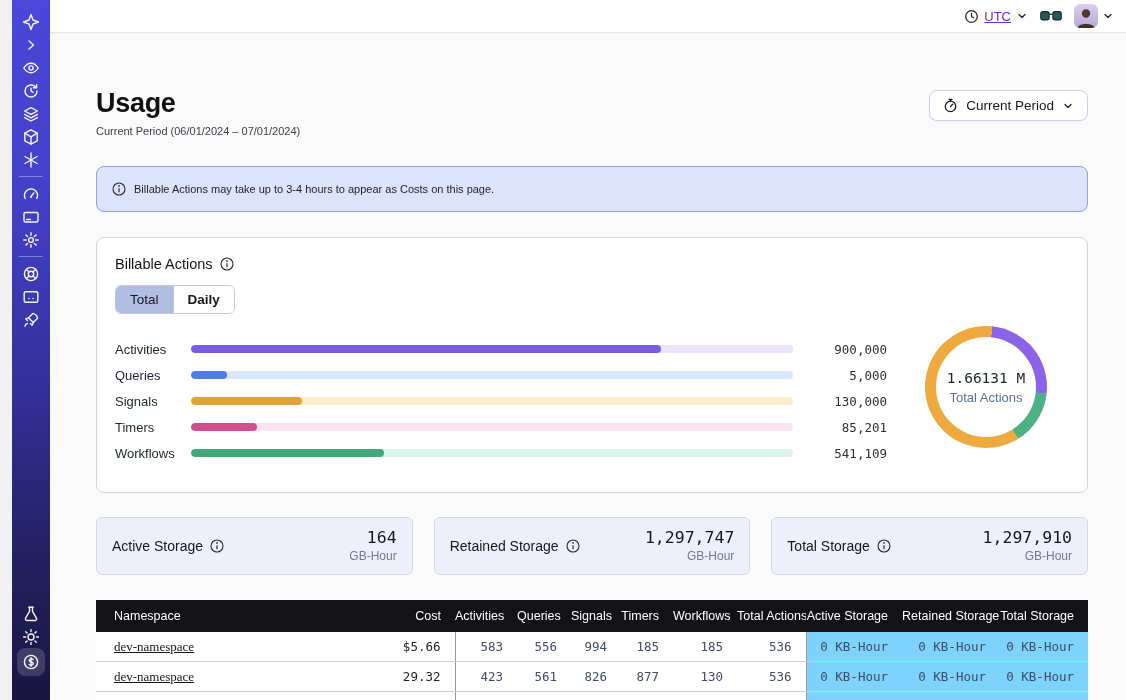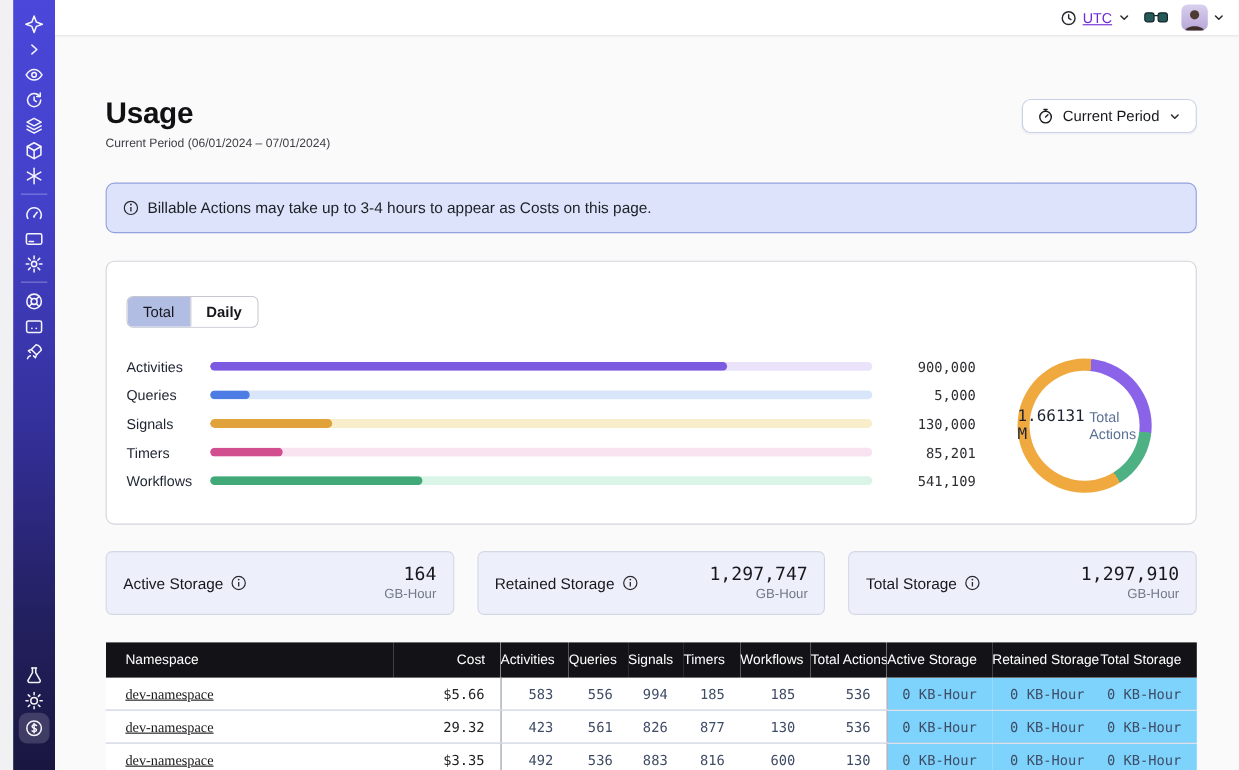--- a/index.html
+++ b/index.html
@@ -35,21 +35,21 @@
   .page-title{font-size:27px;font-weight:600;color:#111113;letter-spacing:-.3px;line-height:1;}
   .page-sub{margin-top:8px;font-size:11px;color:#3e3e45;}
   .period-btn{
     display:flex;align-items:center;gap:8px;height:31px;padding:0 13px;background:#fff;
     border:1px solid #c9d1e7;border-radius:8px;font-size:13.5px;font-weight:500;color:#17171c;
     cursor:pointer;box-shadow:0 1px 1px rgba(30,40,90,.04);
   }
   .period-btn svg{stroke:#1d1d22;fill:none;stroke-width:1.4;stroke-linecap:round;stroke-linejoin:round;}
   .banner{
     margin-top:29px;height:46px;background:#dce3fa;border:1px solid #93a0de;border-radius:8px;
-    display:flex;align-items:center;padding:0 15px;gap:8px;font-size:14px;color:#1d2026;box-sizing:border-box;
+    display:flex;align-items:center;padding:0 15px;gap:8px;font-size:11px;color:#1d2026;box-sizing:border-box;
   }
   .iinfo{display:inline-flex;vertical-align:-2px;color:#2a2a30;}
   
   .card{
     margin-top:25px;background:#fff;border:1px solid #d4d4dc;border-radius:8px;
     padding:18px 18px 26px 18px;position:relative;box-sizing:border-box;
   }
   .card-title{font-size:14.5px;font-weight:500;color:#16161a;display:flex;align-items:center;gap:7px;}
   .tabs{display:inline-flex;margin-top:13px;border:1px solid #c7c7d1;border-radius:6px;overflow:hidden;background:#fff;}
   .tab{padding:6px 14px;font-size:13.5px;color:#17171c;cursor:pointer;background:#fff;}
@@ -57,21 +57,21 @@
   .tab + .tab{border-left:1px solid #c7c7d1;font-weight:bold;}
   .bars{margin-top:22px;width:772px;}
   .bar-row{display:flex;align-items:center;height:26px;}
   .bar-label{width:76px;font-size:13px;color:#1e2430;flex:0 0 auto;}
   .bar-track{flex:1 1 auto;height:8px;border-radius:4px;position:relative;overflow:hidden;}
   .bar-fill{position:absolute;left:0;top:0;bottom:0;border-radius:4px;}
   .bar-val{width:80px;flex:0 0 auto;text-align:right;font-family:"DejaVu Sans Mono",monospace;font-size:12.5px;color:#2e2e33;margin-left:14px;}
   .donut-wrap{position:absolute;right:40px;top:88px;width:122px;height:122px;}
   .donut{width:122px;height:122px;border-radius:50%;position:relative;}
   .donut::after{content:"";position:absolute;inset:11px;background:#fff;border-radius:50%;}
-  .donut-center{position:absolute;inset:0;display:flex;flex-direction:row;align-items:center;justify-content:space-between;z-index:2;gap:4px;}
+  .donut-center{position:absolute;inset:0;display:flex;flex-direction:column;align-items:center;justify-content:center;z-index:2;gap:4px;}
   .donut-total{font-family:"DejaVu Sans Mono",monospace;font-size:14.5px;color:#1c2430;}
   .donut-label{font-size:13px;color:#5a7193;}
   
   .storage-row{display:flex;gap:21px;margin-top:24px;}
   .scard{
     flex:1 1 0;height:58px;background:#edf0fa;border:1px solid #d4d8e6;border-radius:6px;
     display:flex;align-items:center;justify-content:space-between;padding:0 15px;box-sizing:border-box;
   }
   .scard-label{font-size:14px;color:#17171c;display:flex;align-items:center;gap:7px;}
   .scard-right{text-align:right;}
@@ -263,20 +263,30 @@
         <svg width="14" height="14" viewBox="0 0 14 14">
             <circle cx="7" cy="7" r="6" fill="none" stroke="currentColor" stroke-width="1.1"></circle>
             <path d="M7 6.2v4" stroke="currentColor" stroke-width="1.2"></path>
             <circle cx="7" cy="3.9" r=".85" fill="currentColor"></circle>
           </svg>
       </span>
       <span>Billable Actions may take up to 3-4 hours to appear as Costs on this page.</span>
     </div>
 
     <section class="card">
+      <div class="card-title">
+        <span>Billable Actions</span>
+        <span class="iinfo">
+          <svg width="14" height="14" viewBox="0 0 14 14">
+              <circle cx="7" cy="7" r="6" fill="none" stroke="currentColor" stroke-width="1.1"></circle>
+              <path d="M7 6.2v4" stroke="currentColor" stroke-width="1.2"></path>
+              <circle cx="7" cy="3.9" r=".85" fill="currentColor"></circle>
+            </svg>
+        </span>
+      </div>
       <div class="tabs">
         <div class="tab active">Total</div>
         <div class="tab">Daily</div>
       </div>
       <div class="bars">
           <div class="bar-row">
             <span class="bar-label">Activities</span>
             <div class="bar-track" style="background: rgb(234, 227, 250);">
               <div class="bar-fill" style="width: 78%; background: rgb(125, 91, 224);"></div>
             </div>

